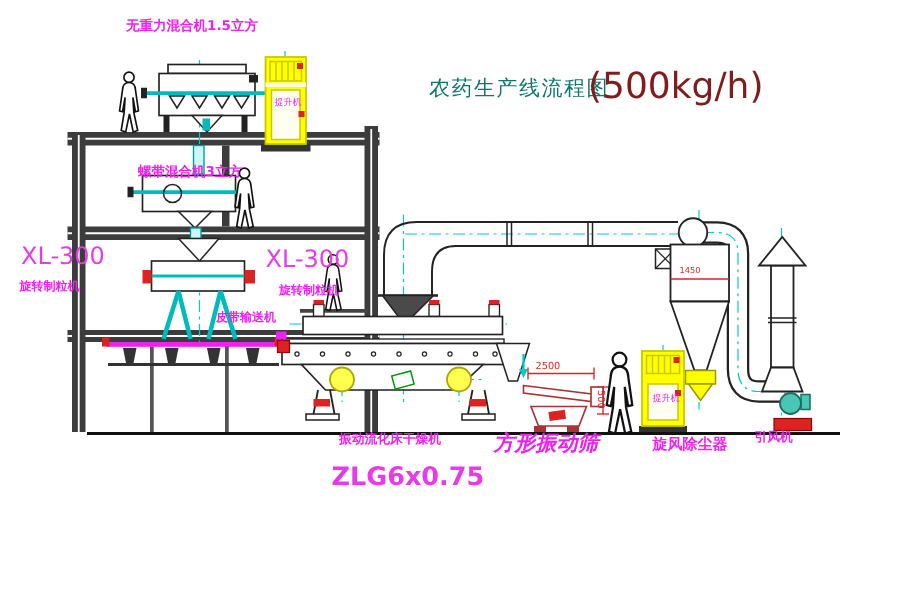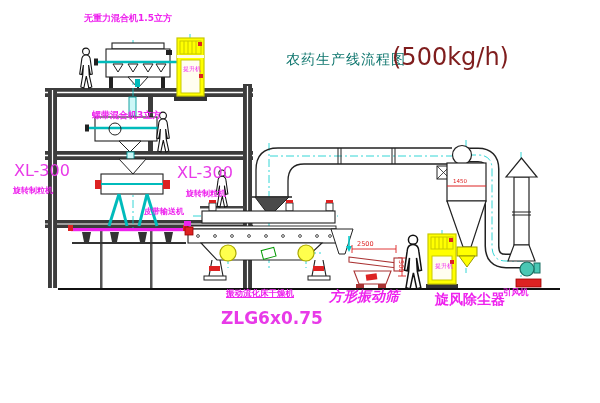--- a/index.html
+++ b/index.html
@@ -265,26 +265,26 @@
 <div class="lbl mag" style="left:84px;top:14px;font-size:9px;">无重力混合机1.5立方</div>
 <div class="lbl mag" style="left:44px;top:111px;font-size:9px;padding-left:48px;">螺带混合机3立方</div>
 
 <div class="lbl mag-big" style="left:14px;top:163px;font-size:16px;">XL-300</div>
 <div class="lbl mag" style="left:13px;top:187px;font-size:8px;">旋转制粒机</div>
 <div class="lbl mag-big" style="left:177px;top:165px;font-size:16px;">XL-300</div>
 <div class="lbl mag" style="left:186px;top:190px;font-size:8px;">旋转制粒机</div>
 
 <div class="lbl mag" style="left:144px;top:208px;font-size:8px;">皮带输送机</div>
 
-<div class="lbl mag" style="left:226px;top:289px;font-size:8.5px;text-decoration:underline;">振动流化床干燥机</div>
+<div class="lbl mag" style="left:226px;top:289px;font-size:8.5px;">振动流化床干燥机</div>
 <div class="lbl mag-big" style="left:221px;top:310px;font-size:17px;font-weight:bold;">ZLG6x0.75</div>
 
 <div class="lbl mag" style="left:329px;top:289px;font-size:14px;font-style:italic;">方形振动筛</div>
 
-<div class="lbl mag" style="left:435px;top:292px;font-size:14px;">旋风除尘器</div>
+<div class="lbl mag" style="left:435px;top:292px;font-size:10px;">旋风除尘器</div>
 <div class="lbl mag" style="left:503px;top:288px;font-size:8.5px;">引风机</div>
 
 <div class="lbl" style="left:183px;top:66px;font-size:6px;color:#ee22ee;">提升机</div>
 <div class="lbl" style="left:435px;top:263px;font-size:6px;color:#ee22ee;">提升机</div>
 
 <div class="lbl red" style="left:357px;top:241px;font-size:6.5px;">2500</div>
 <div class="lbl red vert" style="left:397px;top:260px;font-size:6.5px;">500</div>
 <div class="lbl red" style="left:453px;top:179px;font-size:5.5px;">1450</div>
 
 </div>

